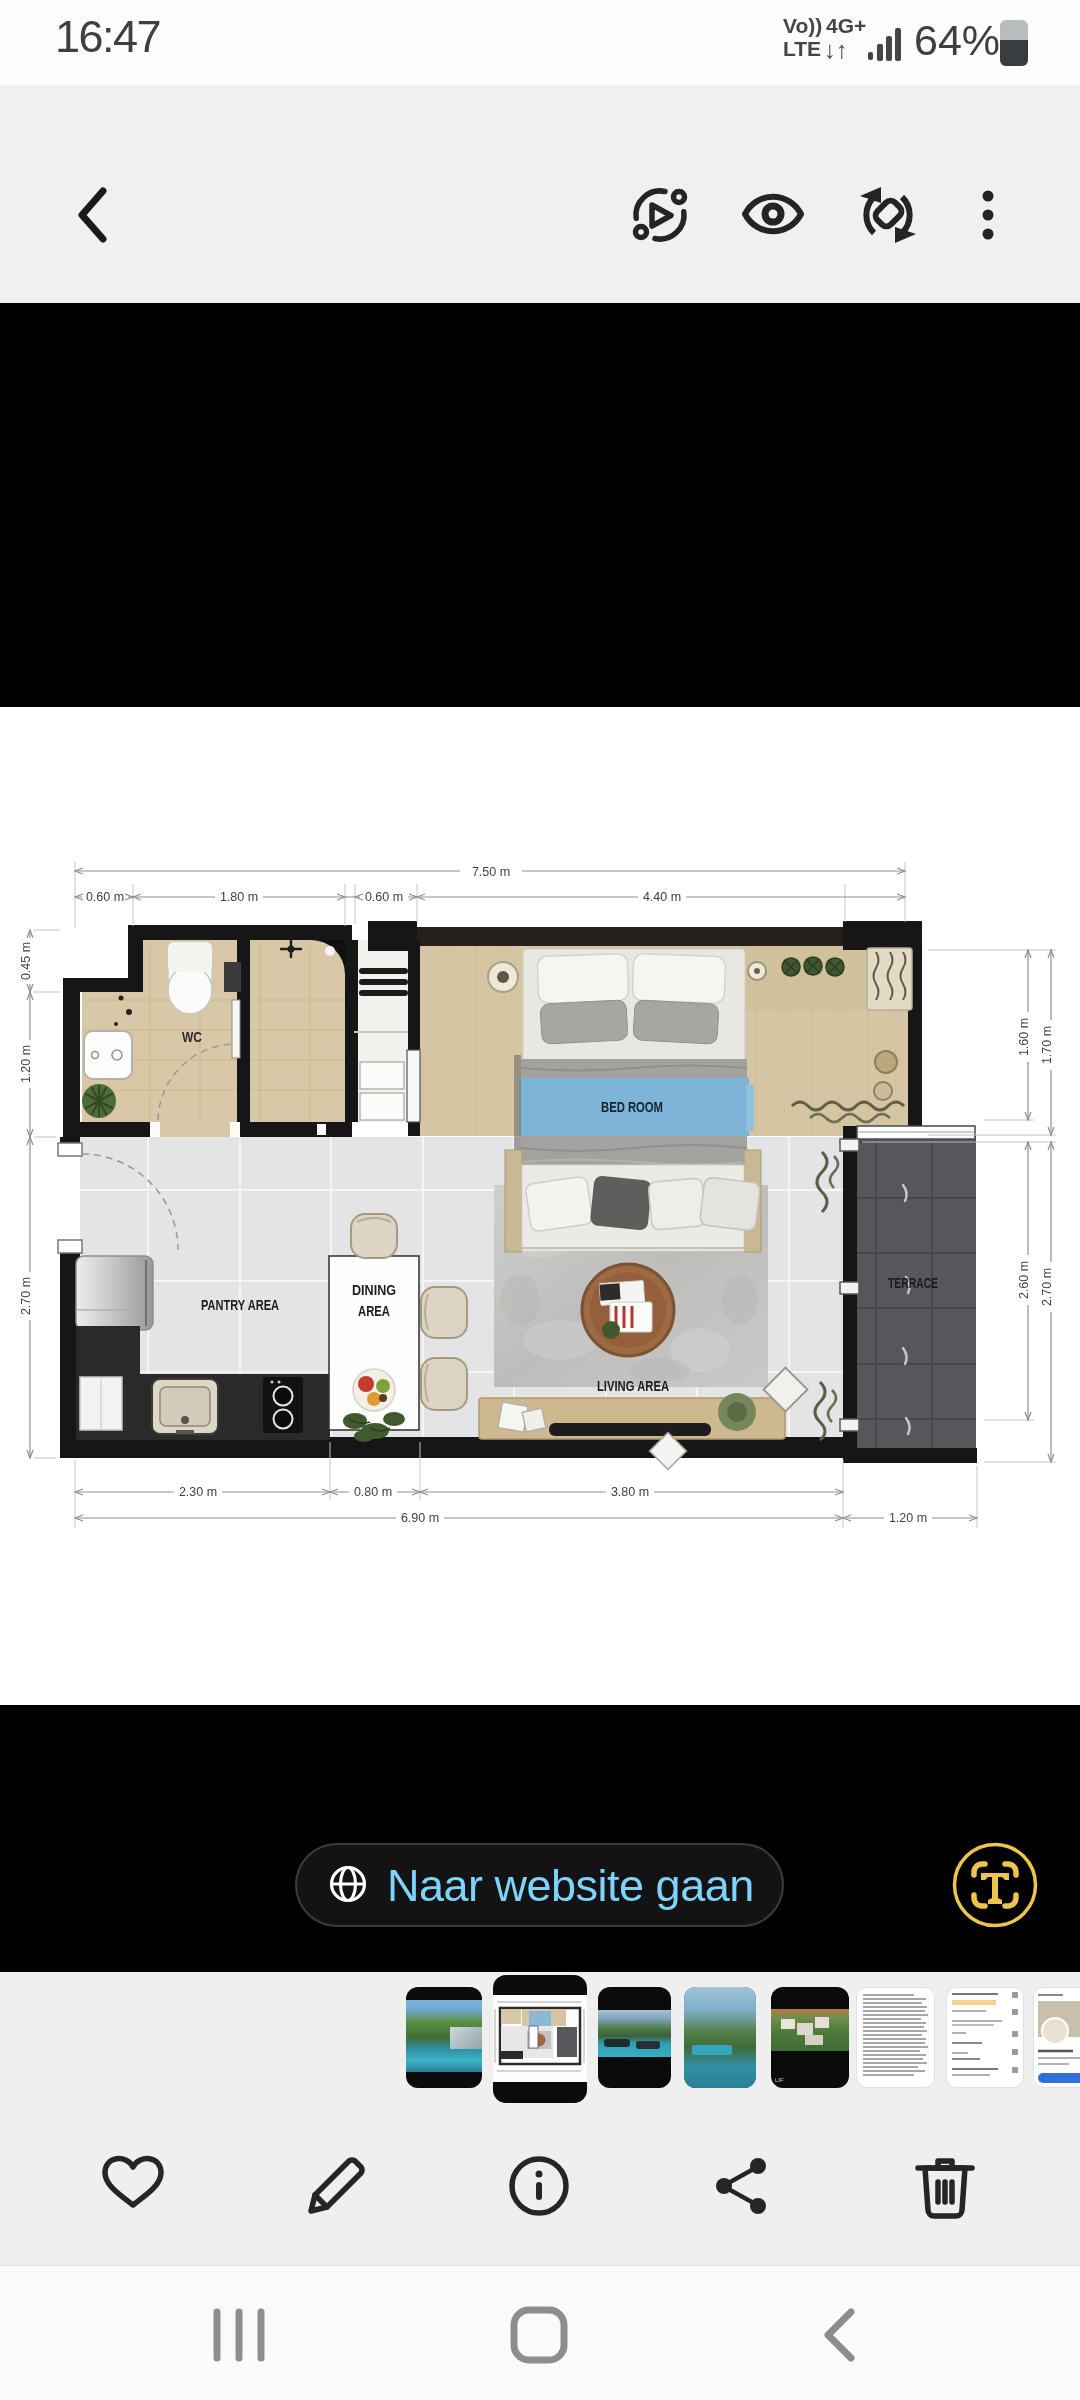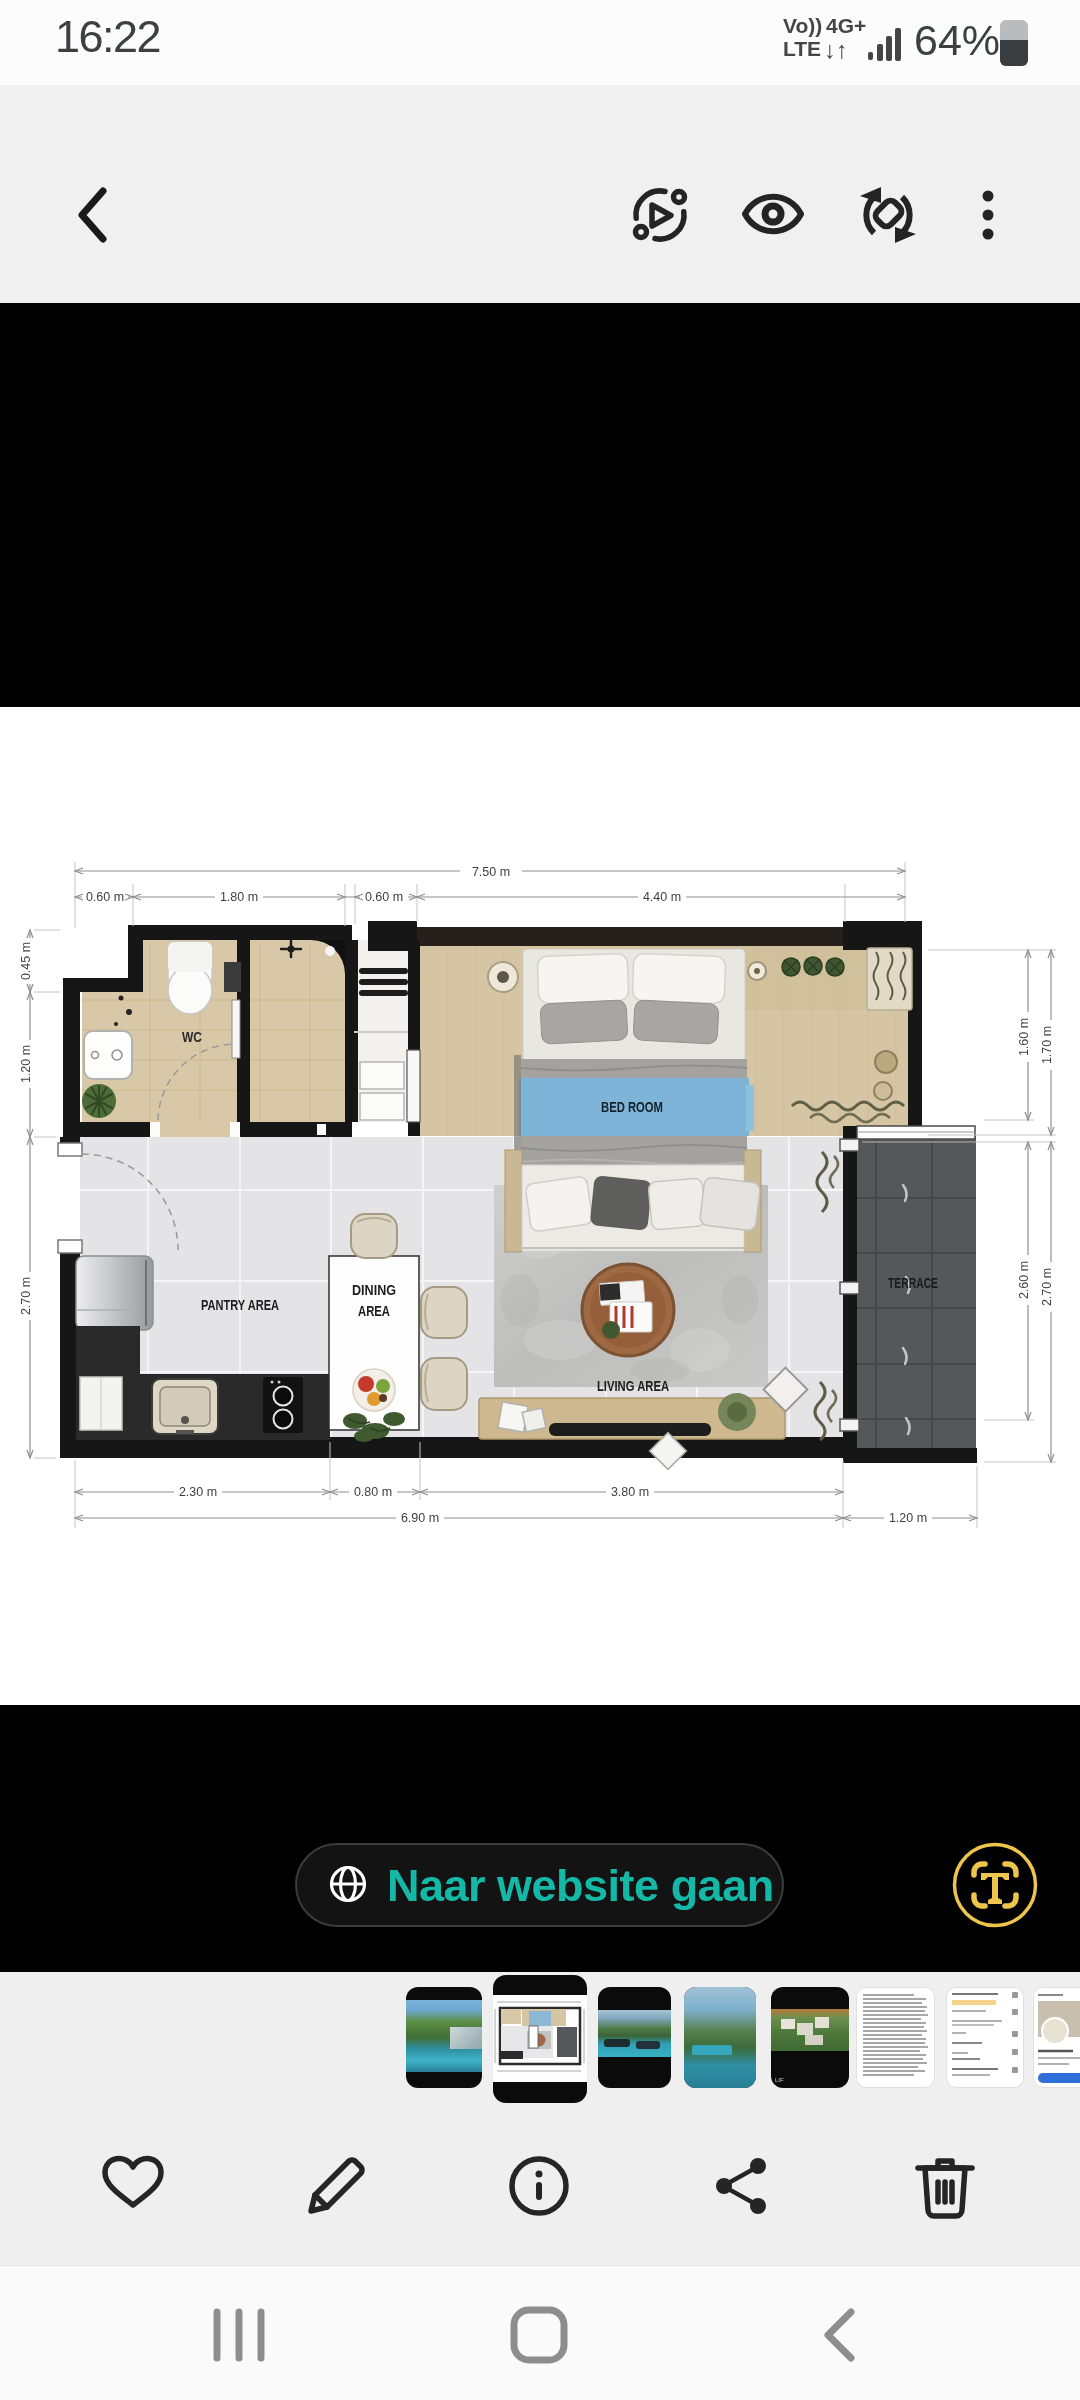--- a/index.html
+++ b/index.html
@@ -4,21 +4,21 @@
 <style>
   html,body{margin:0;padding:0;}
   body{width:1080px;height:2400px;position:relative;font-family:"Liberation Sans",sans-serif;background:#000;overflow:hidden;}
   .abs{position:absolute;}
 </style>
 </head>
 <body>
 
 <div class="abs" style="left:0;top:0;width:1080px;height:85px;background:#fcfcfc;"></div>
 
-<div class="abs" style="left:55px;top:11px;font-size:45px;letter-spacing:-1.5px;color:#3d4043;">16:22</div>
+<div class="abs" style="left:55px;top:11px;font-size:45px;letter-spacing:-1.5px;color:#3d4043;">16:47</div>
 
 <svg class="abs" style="left:770px;top:0;" width="270" height="85" viewBox="0 0 270 85">
 
   <text x="13" y="33" font-size="21" font-weight="bold" fill="#454545">Vo))</text>
   <text x="13" y="56" font-size="21" font-weight="bold" fill="#454545">LTE</text>
 
   <text x="56" y="33" font-size="21" font-weight="bold" fill="#454545">4G+</text>
   <text x="54" y="58" font-size="24" font-weight="bold" fill="#454545">↓↑</text>
 
   <g fill="#454545">
@@ -604,21 +604,21 @@
 <div class="abs" style="left:295px;top:1843px;width:485px;height:80px;background:#131313;border:2px solid #3c3c3c;border-radius:42px;"></div>
 
 <svg class="abs" style="left:326px;top:1862px;" width="44" height="44" viewBox="0 0 44 44">
   <g fill="none" stroke="#fff" stroke-width="3.2">
     <circle cx="22" cy="22" r="16.5"></circle>
     <ellipse cx="22" cy="22" rx="7.5" ry="16.5"></ellipse>
     <line x1="5.5" y1="22" x2="38.5" y2="22"></line>
   </g>
 </svg>
 
-<div class="abs" style="left:387px;top:1860px;font-size:45px;letter-spacing:-0.5px;color:#14b8a6;font-weight:bold;">Naar website gaan</div>
+<div class="abs" style="left:387px;top:1860px;font-size:45px;letter-spacing:-0.5px;color:#7dd3fc;">Naar website gaan</div>
 
 <svg class="abs" style="left:950px;top:1840px;" width="90" height="90" viewBox="0 0 90 90">
   <circle cx="45" cy="45" r="40.5" fill="none" stroke="#edc44c" stroke-width="3.5"></circle>
   <g fill="none" stroke="#edc44c" stroke-width="5.5" stroke-linecap="round">
     <path d="M24 35 v-3 a8 8 0 0 1 8 -8 h3"></path>
     <path d="M55 24 h3 a8 8 0 0 1 8 8 v3"></path>
     <path d="M66 55 v3 a8 8 0 0 1 -8 8 h-3"></path>
     <path d="M35 66 h-3 a8 8 0 0 1 -8 -8 v-3"></path>
   </g>
   <path d="M31 33 L59 33 L59 40 L55 40 L52 37 L48 37 L48 58 L52 60 L52 64 L38 64 L38 60 L42 58 L42 37 L38 37 L35 40 L31 40 Z" fill="#edc44c"></path>

